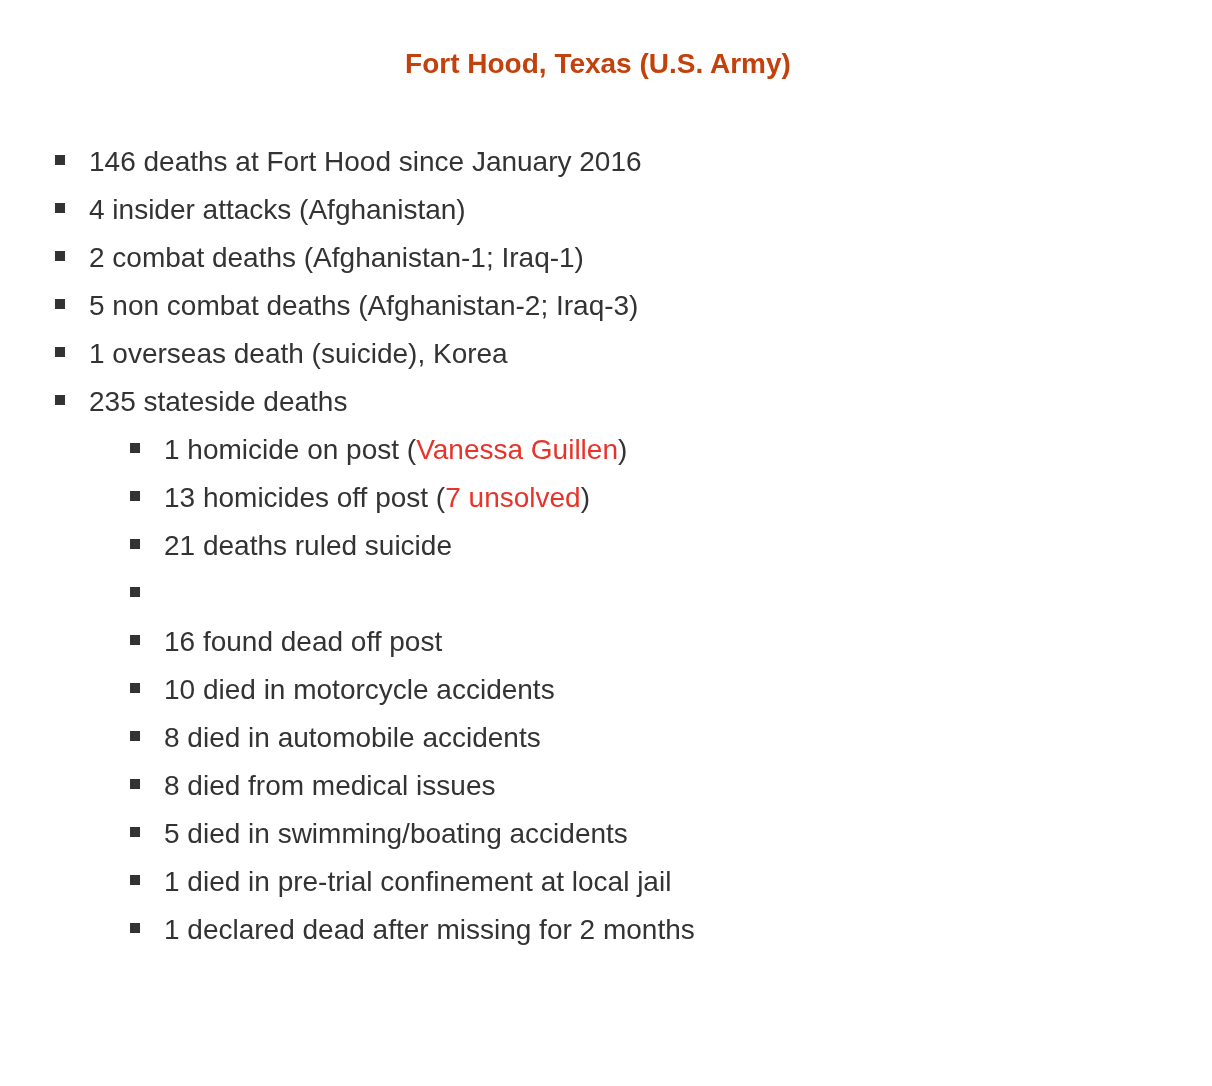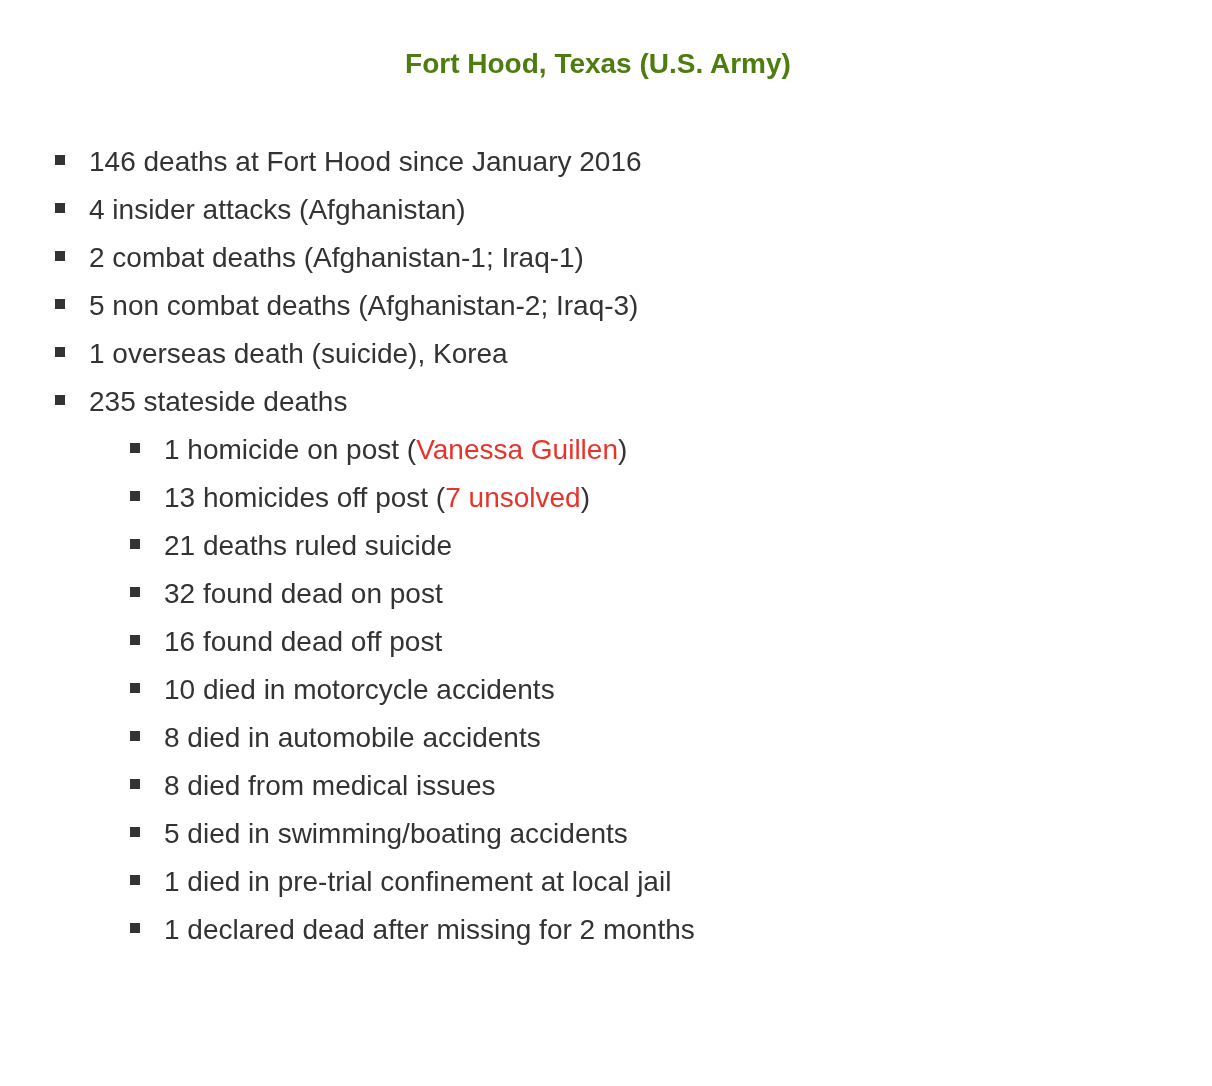--- a/index.html
+++ b/index.html
@@ -1,19 +1,19 @@
 <!DOCTYPE html>
 <html><head>
 <meta charset="utf-8">
 <style>
   html, body { margin: 0; padding: 0; background: #ffffff; }
   body { width: 1212px; height: 1086px; position: relative; overflow: hidden;
          font-family: "Liberation Sans", sans-serif; color: #333333; }
   .title { position: absolute; top: 46px; left: 0; width: 1196px; text-align: center;
-           font-size: 28px; font-weight: bold; color: #4d7c0f; line-height: 36px; }
+           font-size: 28px; font-weight: bold; color: #c2410c; line-height: 36px; }
   ul { list-style: none; margin: 0; padding: 0; position: absolute; }
   ul.top { top: 138px; left: 54px; }
   li { position: relative; font-size: 28px; line-height: 48px; height: 48px; white-space: nowrap; }
   .bullet { position: absolute; top: 17px; width: 10px; height: 10px; background: #333333; }
   ul.top > li > .text { margin-left: 35px; }
   ul.top > li > .bullet { left: 1px; }
   ul.sub li .bullet { left: 76px; }
   ul.sub li .text { margin-left: 110px; }
   .red { color: #e8332a; text-align: right; }
 </style>
@@ -27,21 +27,21 @@
   <li><span class="bullet"></span><span class="text">4 insider attacks (Afghanistan)</span></li>
   <li><span class="bullet"></span><span class="text">2 combat deaths (Afghanistan-1; Iraq-1)</span></li>
   <li><span class="bullet"></span><span class="text">5 non combat deaths (Afghanistan-2; Iraq-3)</span></li>
   <li><span class="bullet"></span><span class="text">1 overseas death (suicide), Korea</span></li>
   <li><span class="bullet"></span><span class="text">235 stateside deaths</span></li>
   <li style="height:auto">
     <ul class="sub" style="position:static">
       <li><span class="bullet"></span><span class="text"><span>1 homicide on post (</span><a class="red">Vanessa Guillen</a><span>)</span></span></li>
       <li><span class="bullet"></span><span class="text"><span>13 homicides off post (</span><a class="red">7 unsolved</a><span>)</span></span></li>
       <li><span class="bullet"></span><span class="text">21 deaths ruled suicide</span></li>
-      <li><span class="bullet"></span><span class="text">32 found dead on post</span></li>
+      <li><span class="bullet"></span></li>
       <li><span class="bullet"></span><span class="text">16 found dead off post</span></li>
       <li><span class="bullet"></span><span class="text">10 died in motorcycle accidents</span></li>
       <li><span class="bullet"></span><span class="text">8 died in automobile accidents</span></li>
       <li><span class="bullet"></span><span class="text">8 died from medical issues</span></li>
       <li><span class="bullet"></span><span class="text">5 died in swimming/boating accidents</span></li>
       <li><span class="bullet"></span><span class="text">1 died in pre-trial confinement at local jail</span></li>
       <li><span class="bullet"></span><span class="text">1 declared dead after missing for 2 months</span></li>
     </ul>
   </li>
 </ul>

